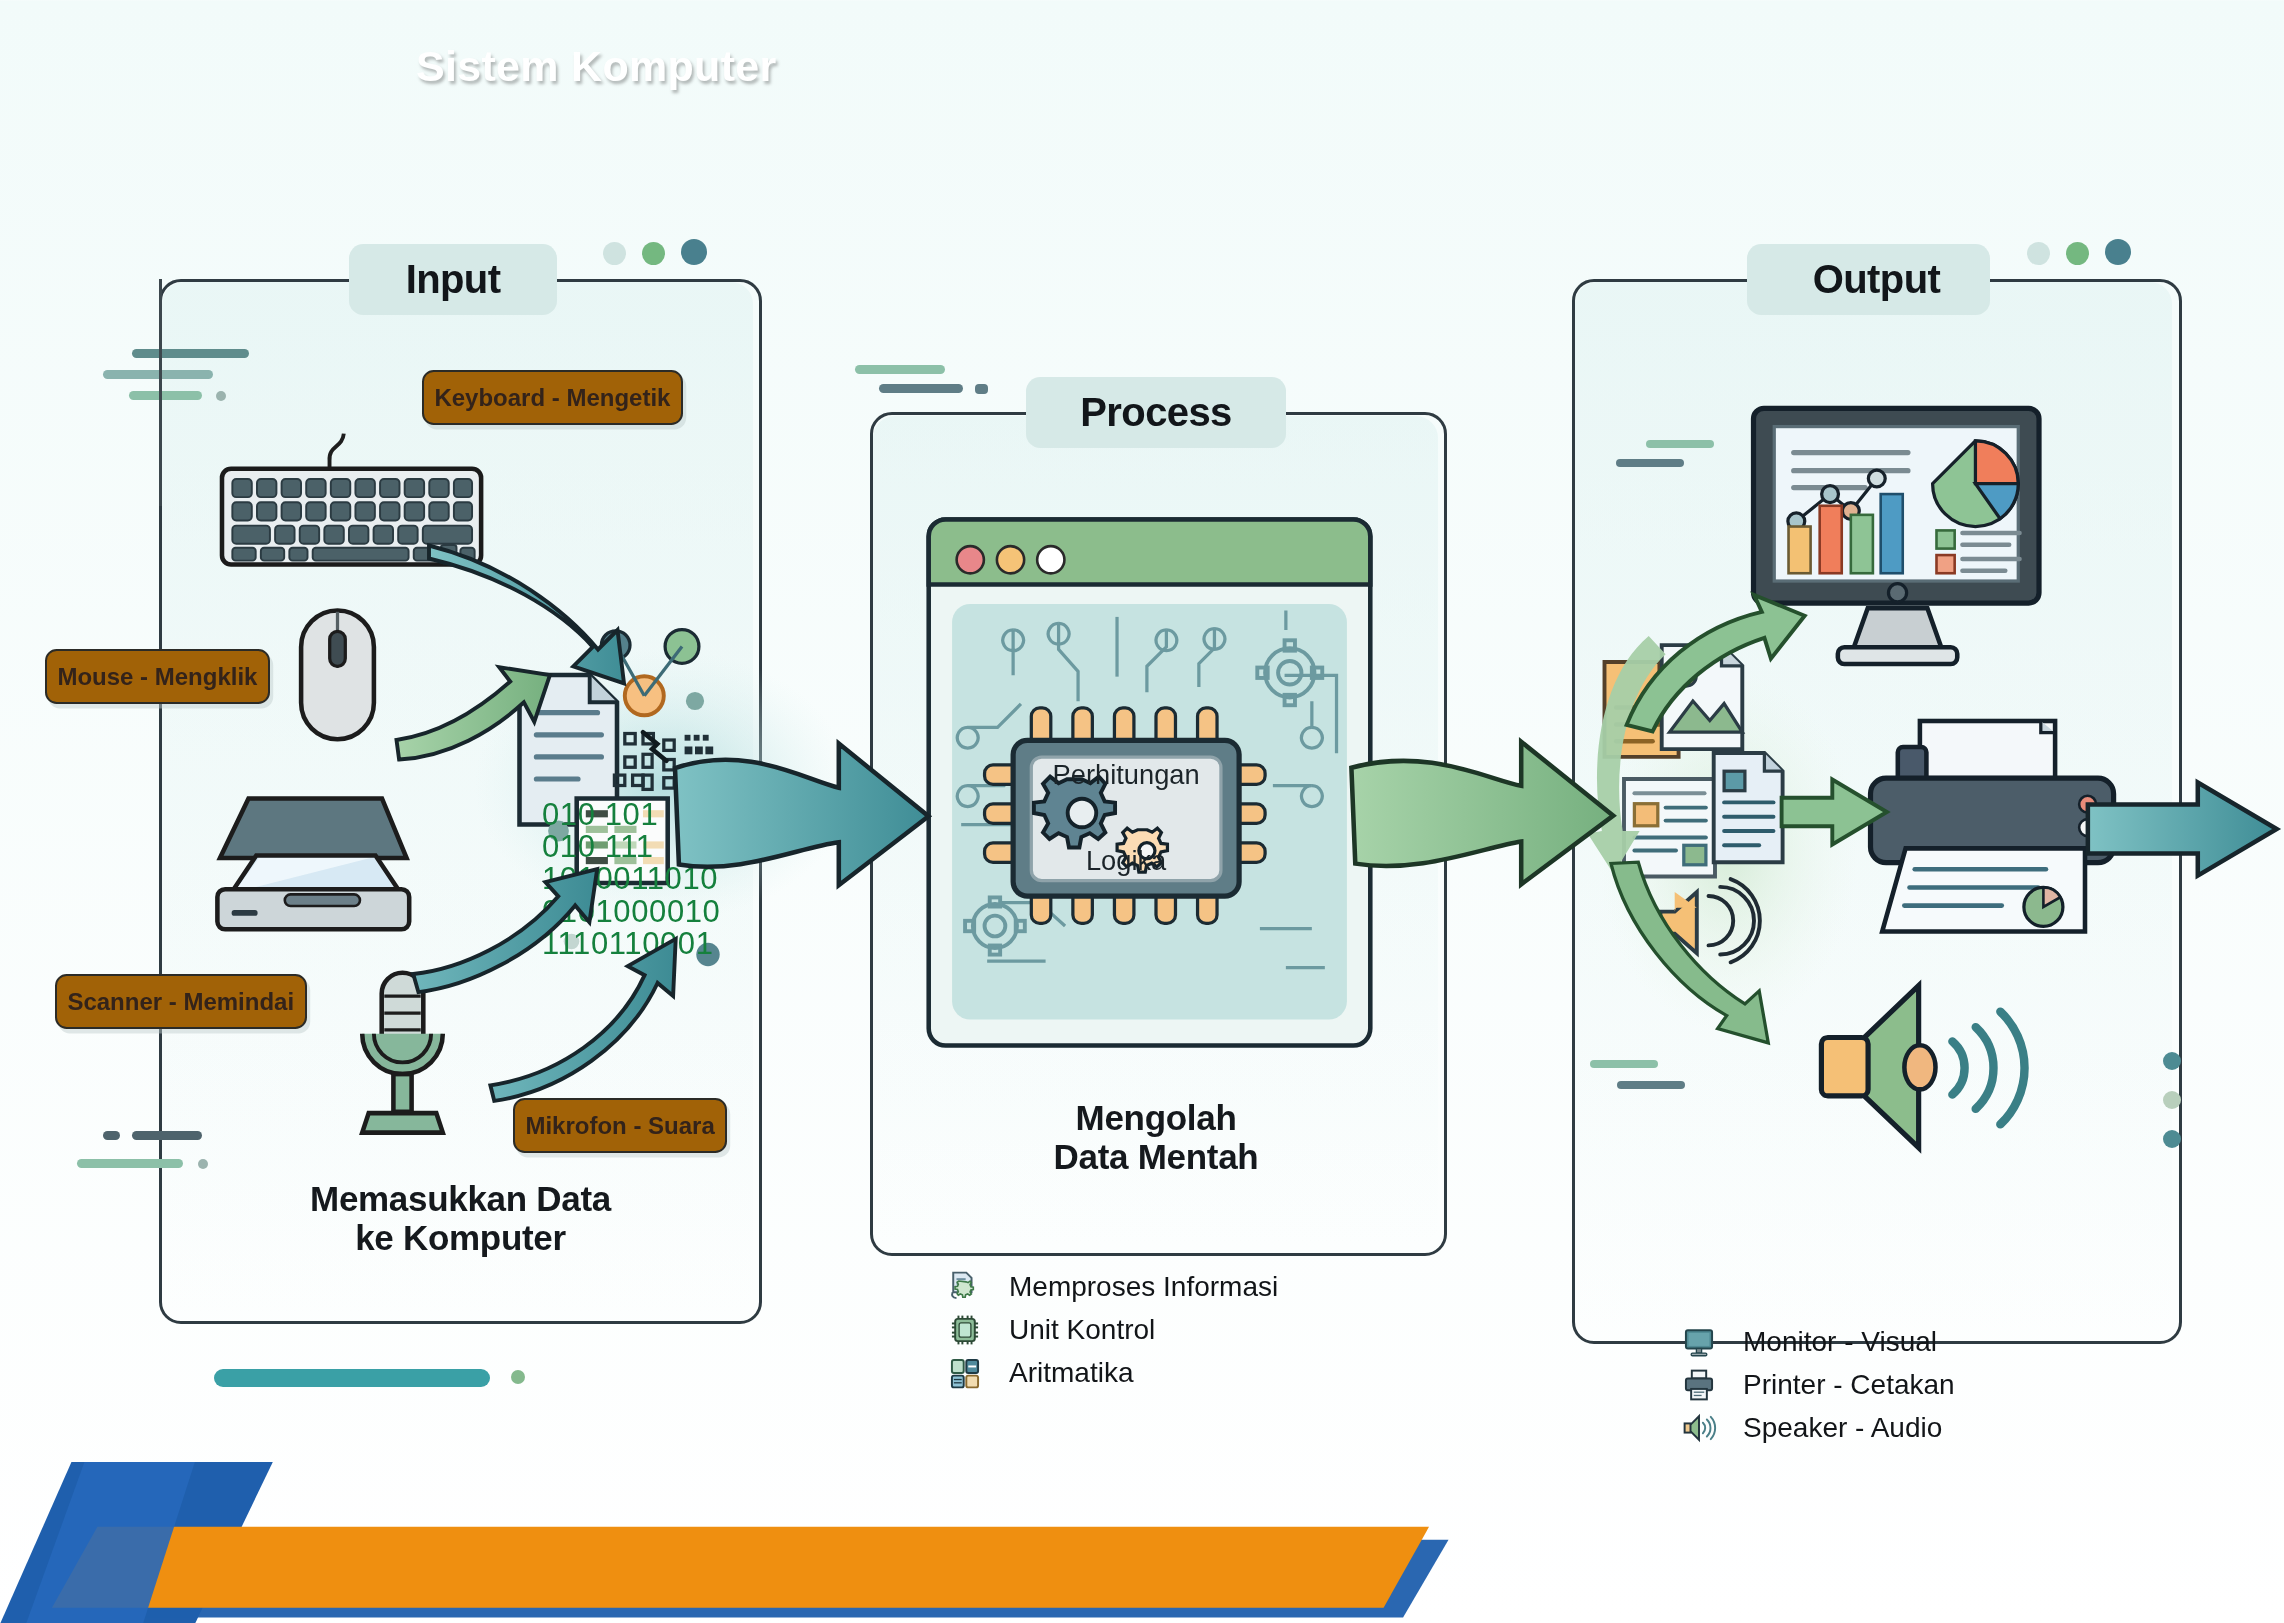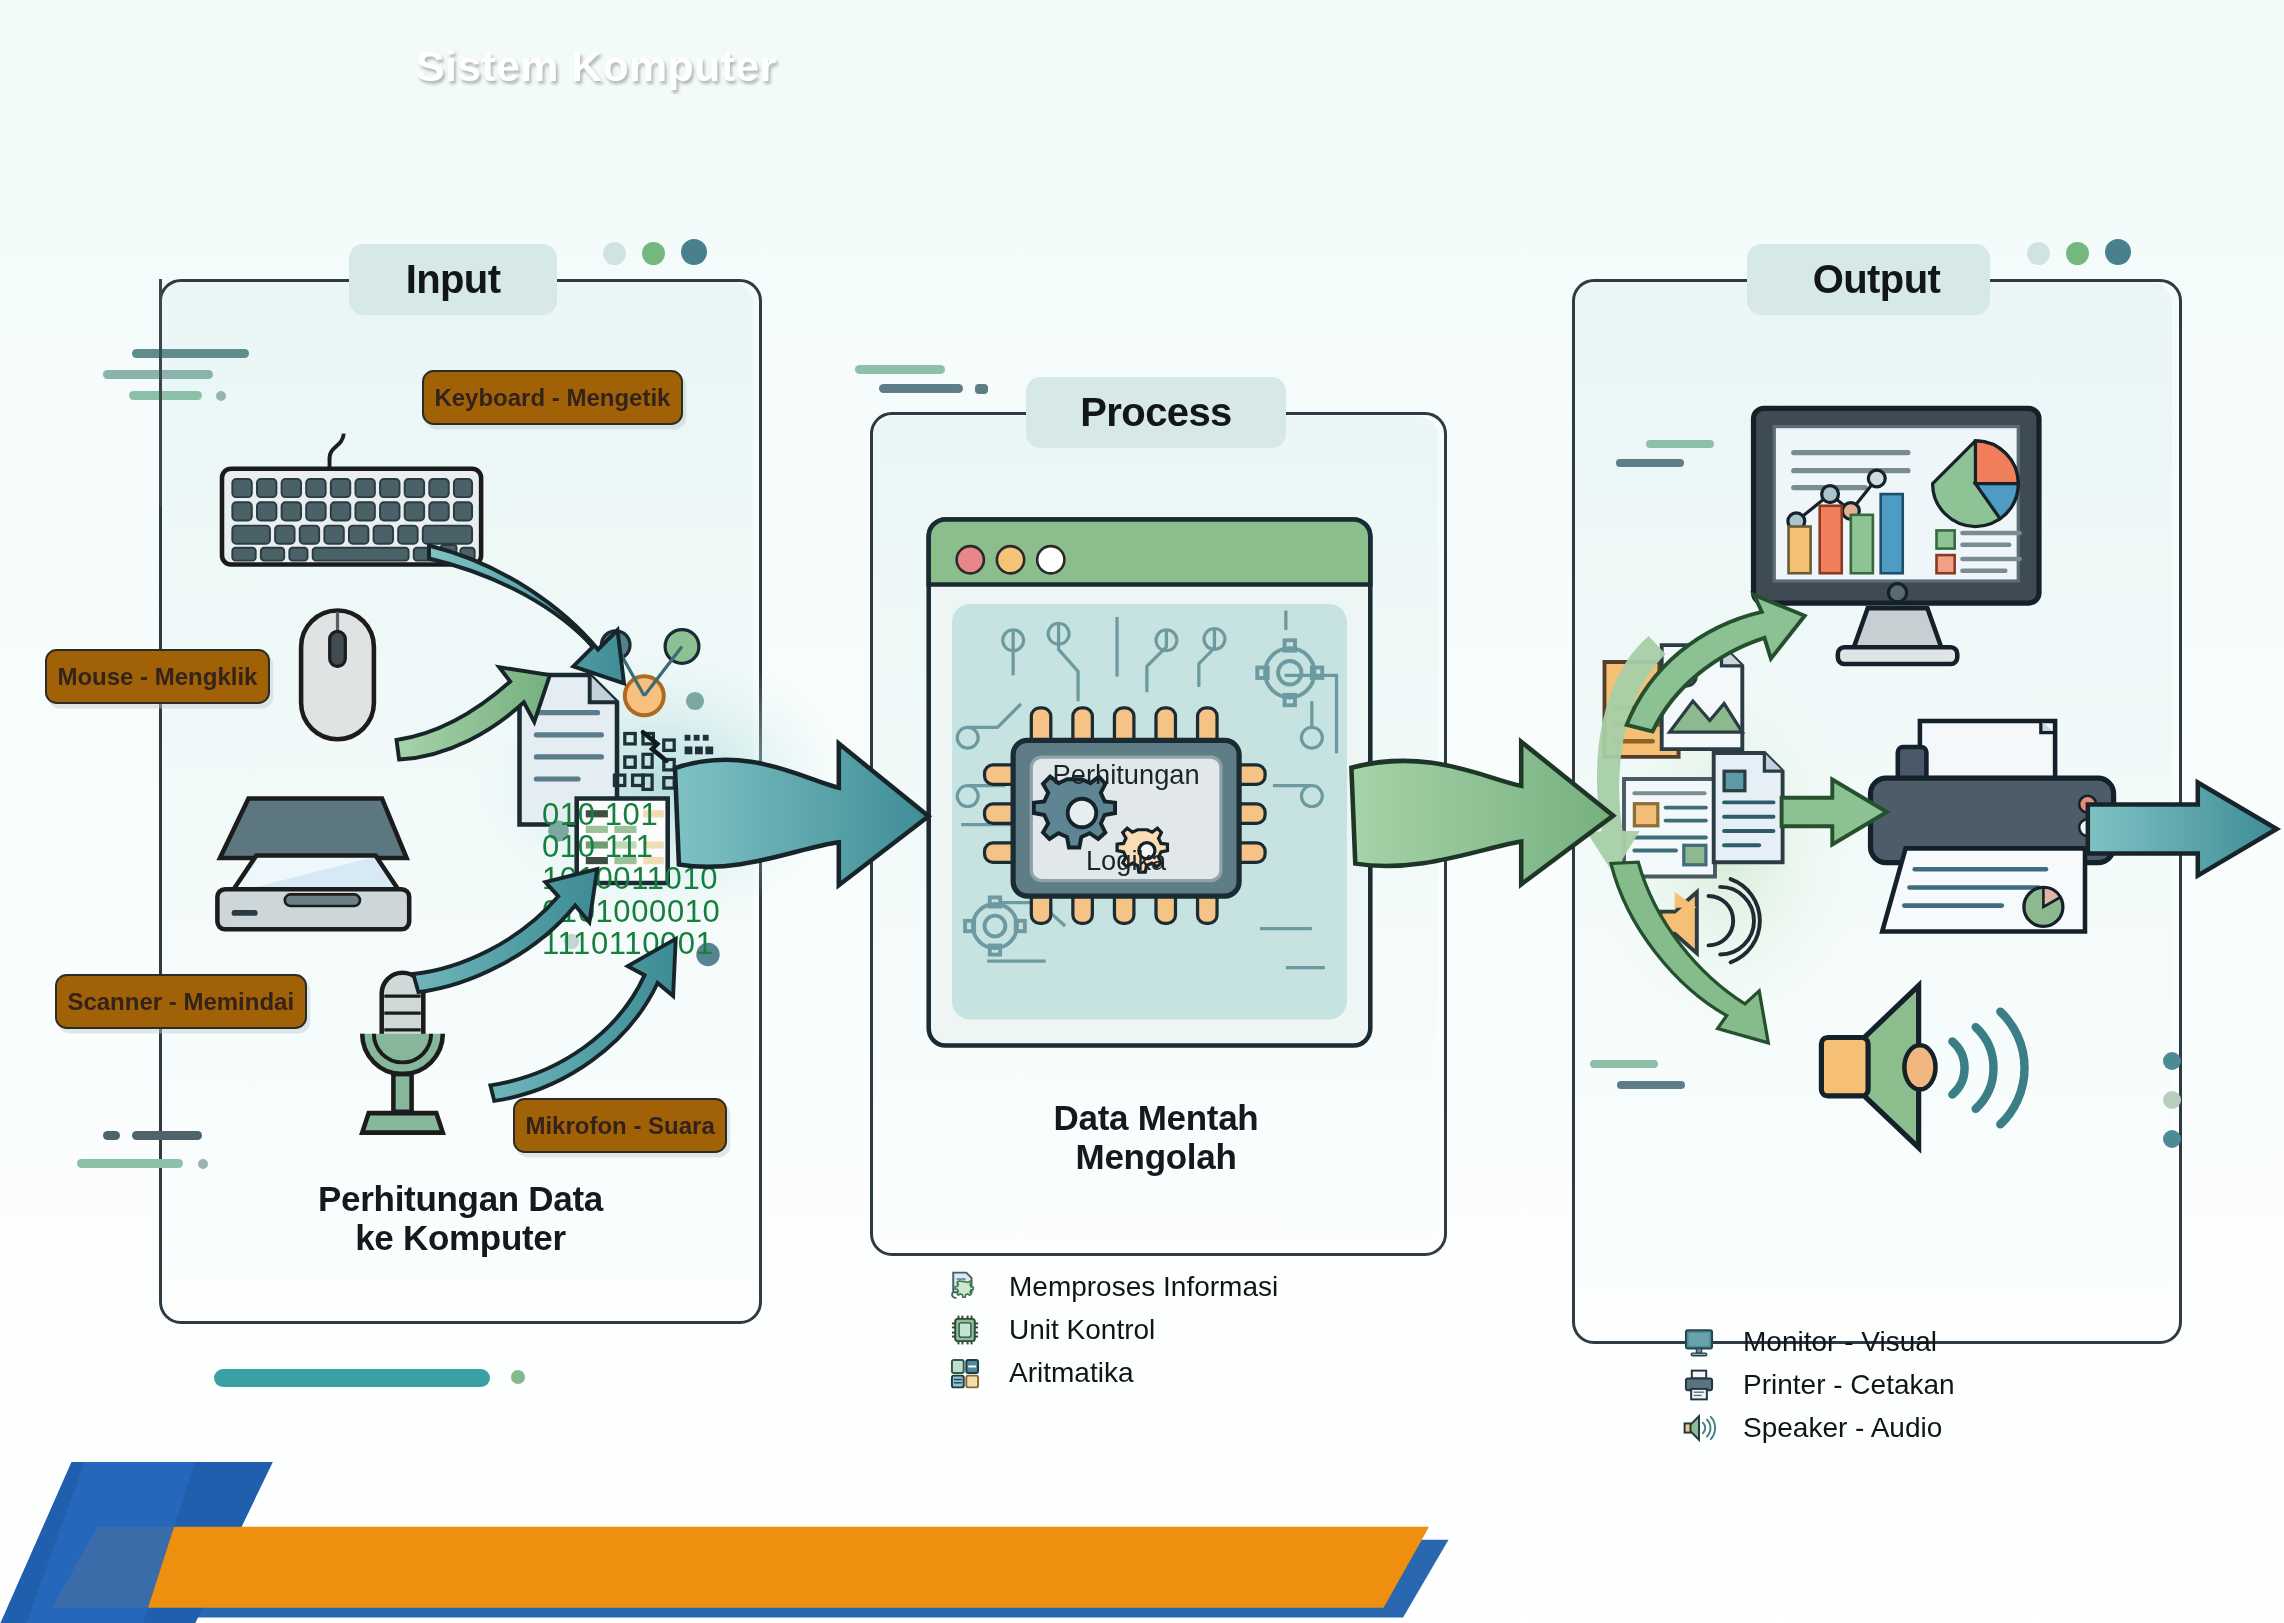--- a/index.html
+++ b/index.html
@@ -76,21 +76,21 @@
         <stop offset="100%" stop-color="#eaf6ea" stop-opacity="0"></stop>
       </radialGradient>
     </defs>
     <rect x="0" y="0" width="3517" height="2500" fill="url(#wash)"></rect>
   </svg>
 
   <div class="panel" style="left:159px;top:279px;width:597px;height:1039px;"></div>
   <div class="panel-glow" style="left:162px;top:282px;width:591px;height:1033px;"></div>
   <div class="panel-title" style="left:349px;top:244px;width:208px;height:71px;font-size:40px;">Input</div>
   <div class="caption" style="left:175px;top:1179px;width:571px;">
-    <div>Perhitungan Data</div>
+    <div>Memasukkan Data</div>
     <div>ke Komputer</div>
   </div>
 
   <div class="dot" style="left:603px;top:242px;width:23.4px;height:23.4px;background:#cfe3e0;"></div>
   <div class="dot" style="left:642px;top:242px;width:23.4px;height:23.4px;background:#74b880;"></div>
   <div class="dot" style="left:681px;top:239px;width:26px;height:26px;background:#49808e;"></div>
 
   <div class="dash" style="left:132px;top:349px;width:117px;height:9px;background:#5f8c8c;"></div>
   <div class="dash" style="left:103px;top:370px;width:110px;height:9px;background:#8ab3ae;"></div>
   <div class="dash" style="left:129px;top:391px;width:73px;height:9px;background:#8cc0a8;"></div>
@@ -264,22 +264,22 @@
 
   <div class="callout" style="left:422px;top:370px;height:51px;font-size:24px;">Keyboard - Mengetik</div>
   <div class="callout" style="left:45px;top:649px;height:51px;font-size:24px;">Mouse - Mengklik</div>
   <div class="callout" style="left:55px;top:974px;height:51px;font-size:24px;">Scanner - Memindai</div>
   <div class="callout" style="left:513px;top:1098px;height:51px;font-size:24px;">Mikrofon - Suara</div>
 
   <div class="panel" style="left:870px;top:412px;width:571px;height:838px;"></div>
   <div class="panel-glow" style="left:873px;top:416px;width:565px;height:831px;"></div>
   <div class="panel-title" style="left:1026px;top:377px;width:260px;height:71px;font-size:40px;">Process</div>
   <div class="caption" style="left:883px;top:1098px;width:546px;">
+    <div>Mengolah</div>
     <div>Data Mentah</div>
-    <div>Mengolah</div>
   </div>
 
   <div class="dash" style="left:855px;top:365px;width:90px;height:9px;background:#8cc0a8;"></div>
   <div class="dash" style="left:879px;top:384px;width:84px;height:9px;background:#5f7d86;"></div>
   <div class="dot" style="left:975px;top:384px;width:13px;height:10.4px;background:#5f7d86;border-radius:3.9px;"></div>
 
   <svg style="position:absolute;left:922px;top:513px;z-index:4" width="455" height="539" viewBox="0 0 700 830">
     <rect x="10" y="10" width="680" height="810" rx="26" fill="#edf6f4" stroke="#1b2b33" stroke-width="7"></rect>
     <path d="M10 36 a26 26 0 0 1 26 -26 h628 a26 26 0 0 1 26 26 v74 h-680 Z" fill="#8cbd8c" stroke="#1b2b33" stroke-width="7"></path>
     <circle cx="74" cy="72" r="21" fill="#e8878a" stroke="#2a2a2a" stroke-width="4"></circle>

